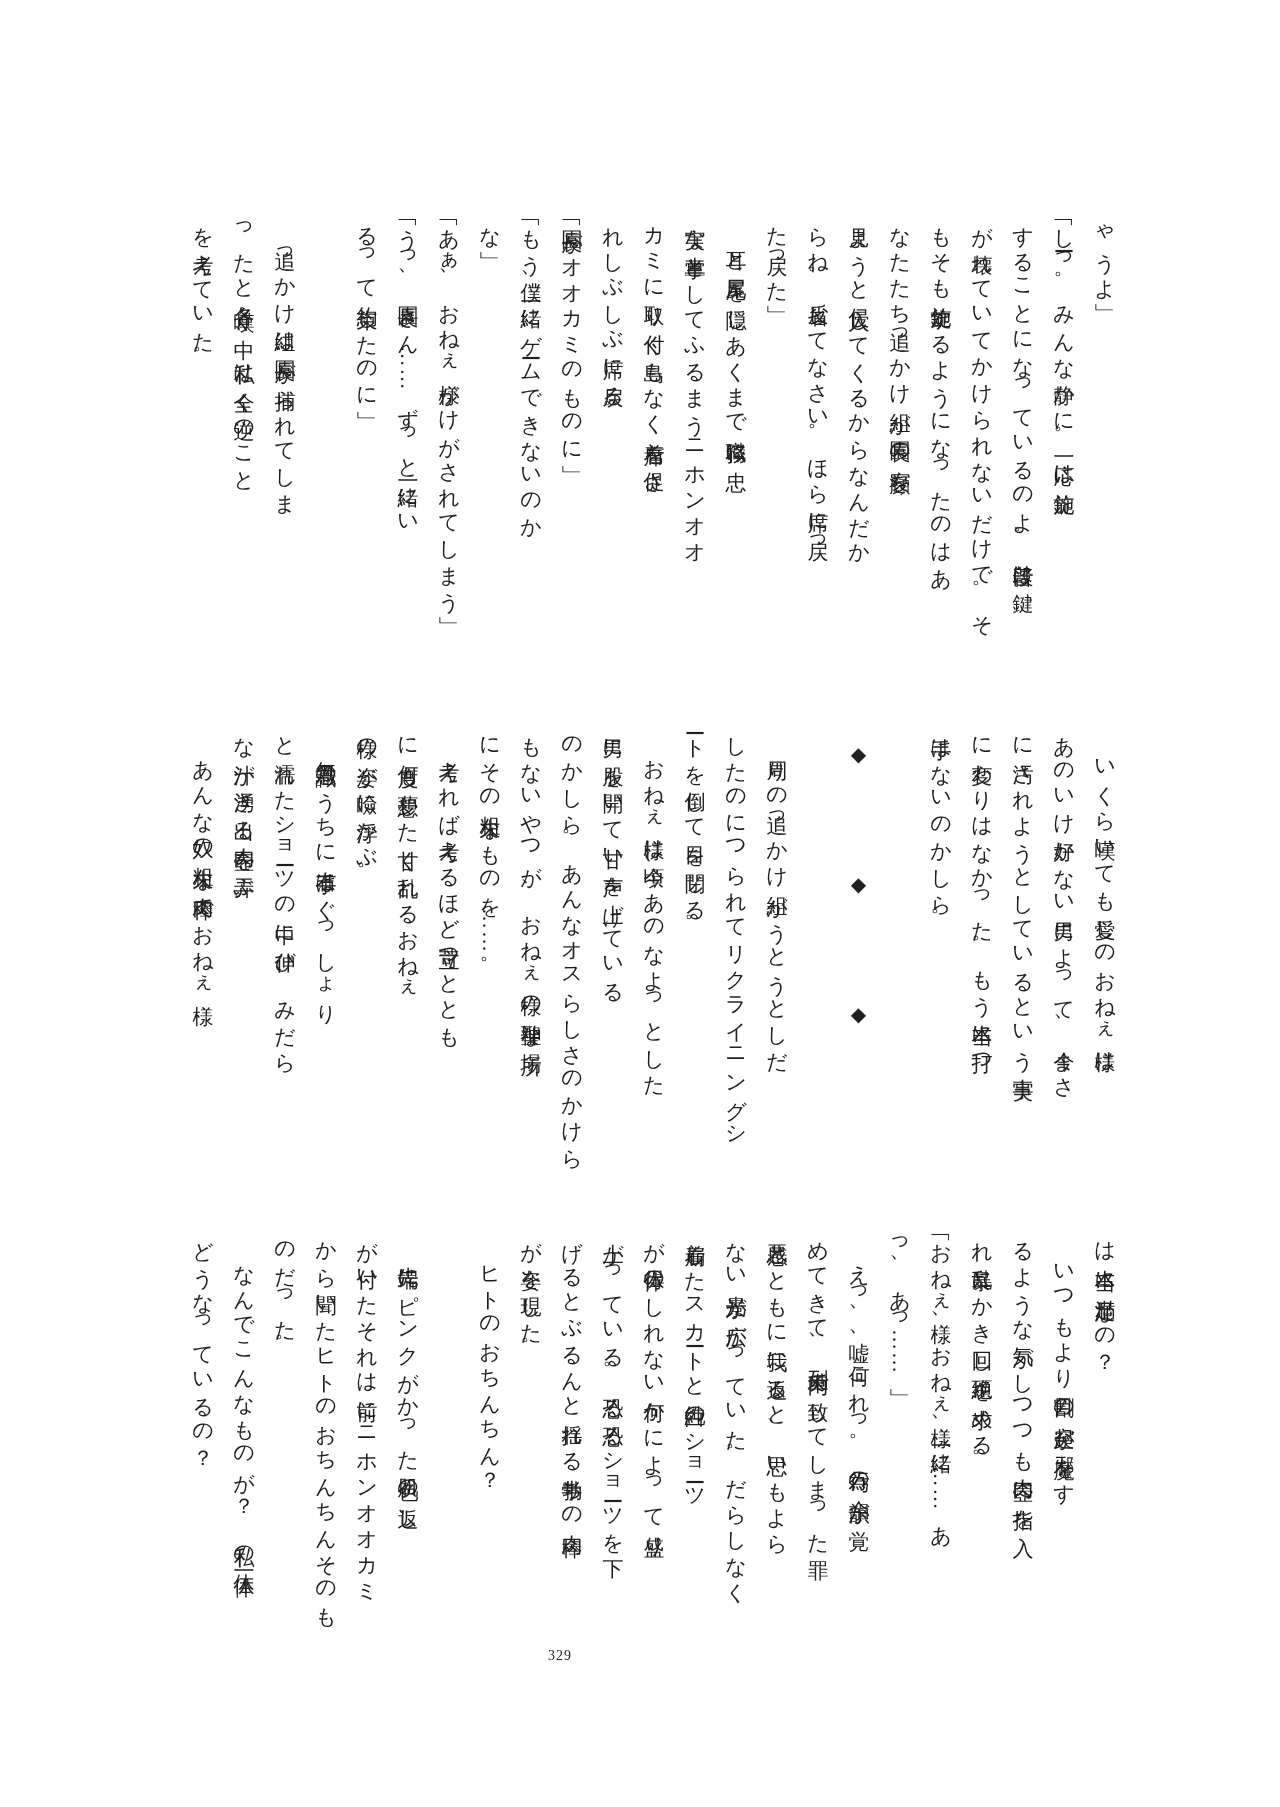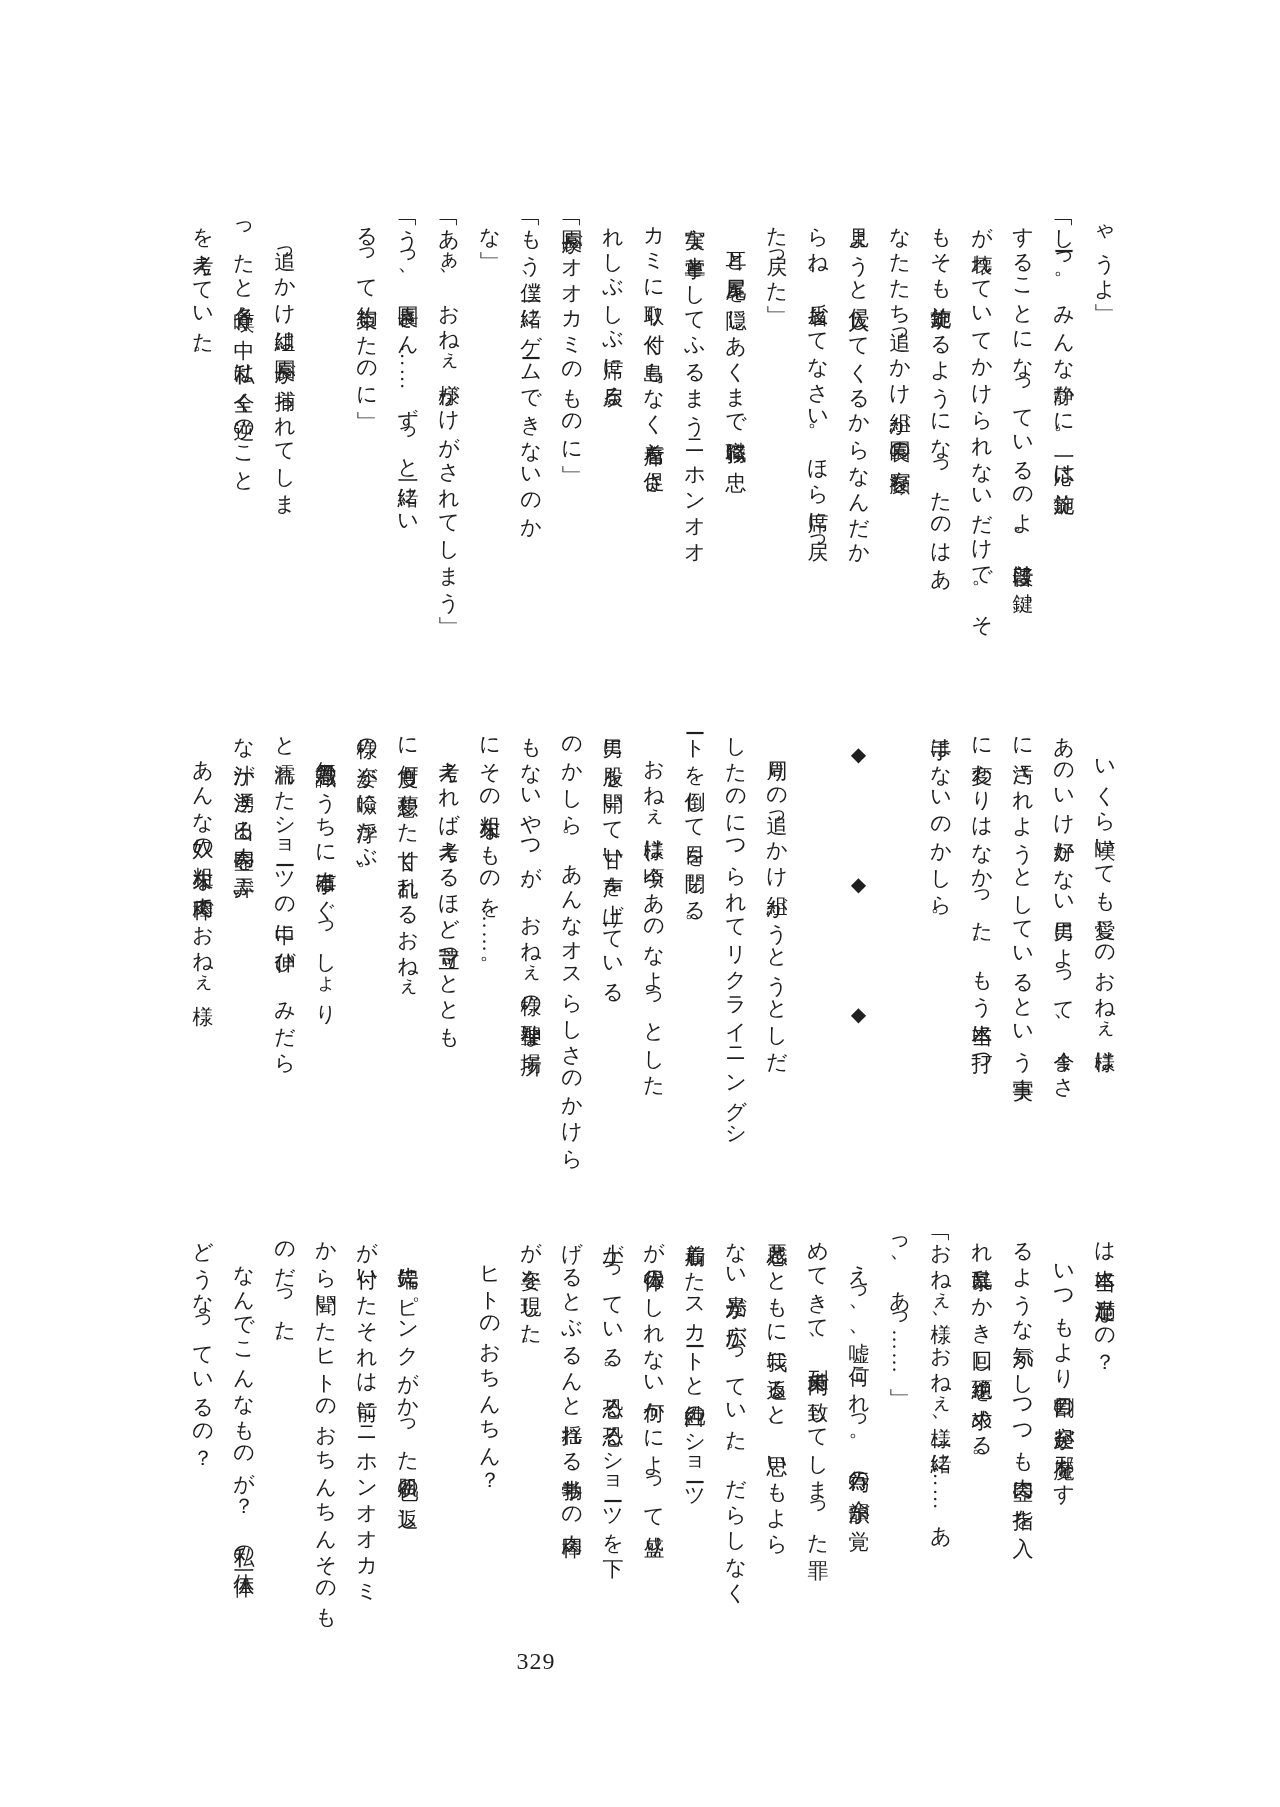--- a/index.html
+++ b/index.html
@@ -19,22 +19,22 @@
   .col{line-height:41px;white-space:nowrap;}
   .col.indent{padding-top:23px;}
   .col.blank{width:41px;height:100%;}
   .sep-col{
     writing-mode:horizontal-tb;width:41px;height:100%;
     display:flex;flex-direction:column;align-items:center;
     padding-top:22px;row-gap:110px;box-sizing:border-box;
     font-size:20px;line-height:20px;letter-spacing:0;
   }
   .page-number{
-    position:absolute;top:1648px;left:456px;width:160px;
-    text-align:center;font-size:24px;letter-spacing:1px;
+    position:absolute;top:1648px;left:480px;width:160px;
+    text-align:center;font-size:14px;letter-spacing:1px;
   }
 </style>
 </head>
 <body>
 
 <div class="band" id="band-top">
     <div class="col">ゃうよ」</div>
     <div class="col">「しーっ。みんな静かに。一応は施錠</div>
     <div class="col">することになっているのよ。普段は鍵</div>
     <div class="col">が壊れていてかけられないだけで。そ</div>

